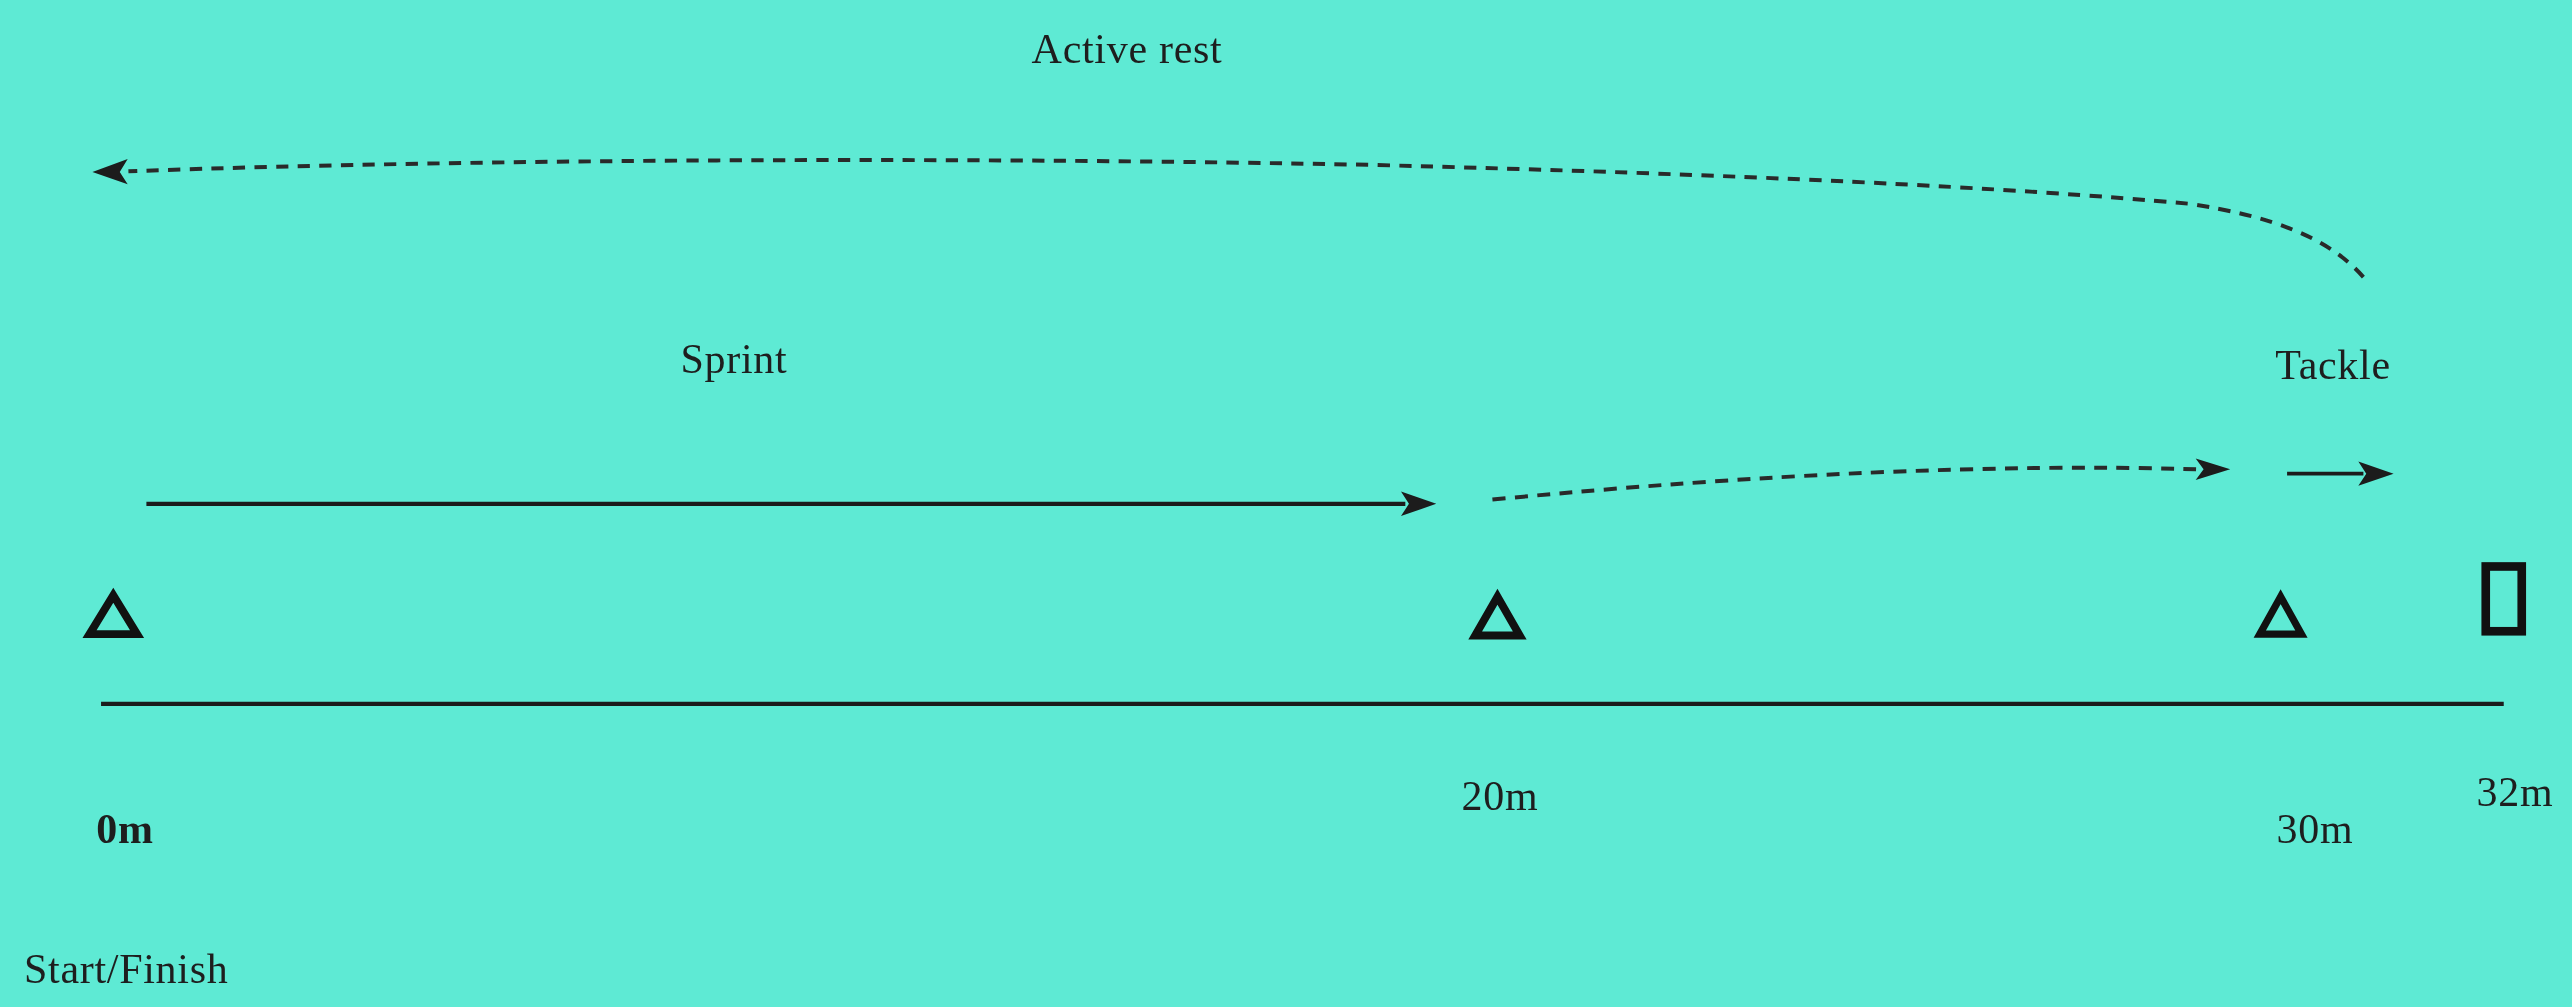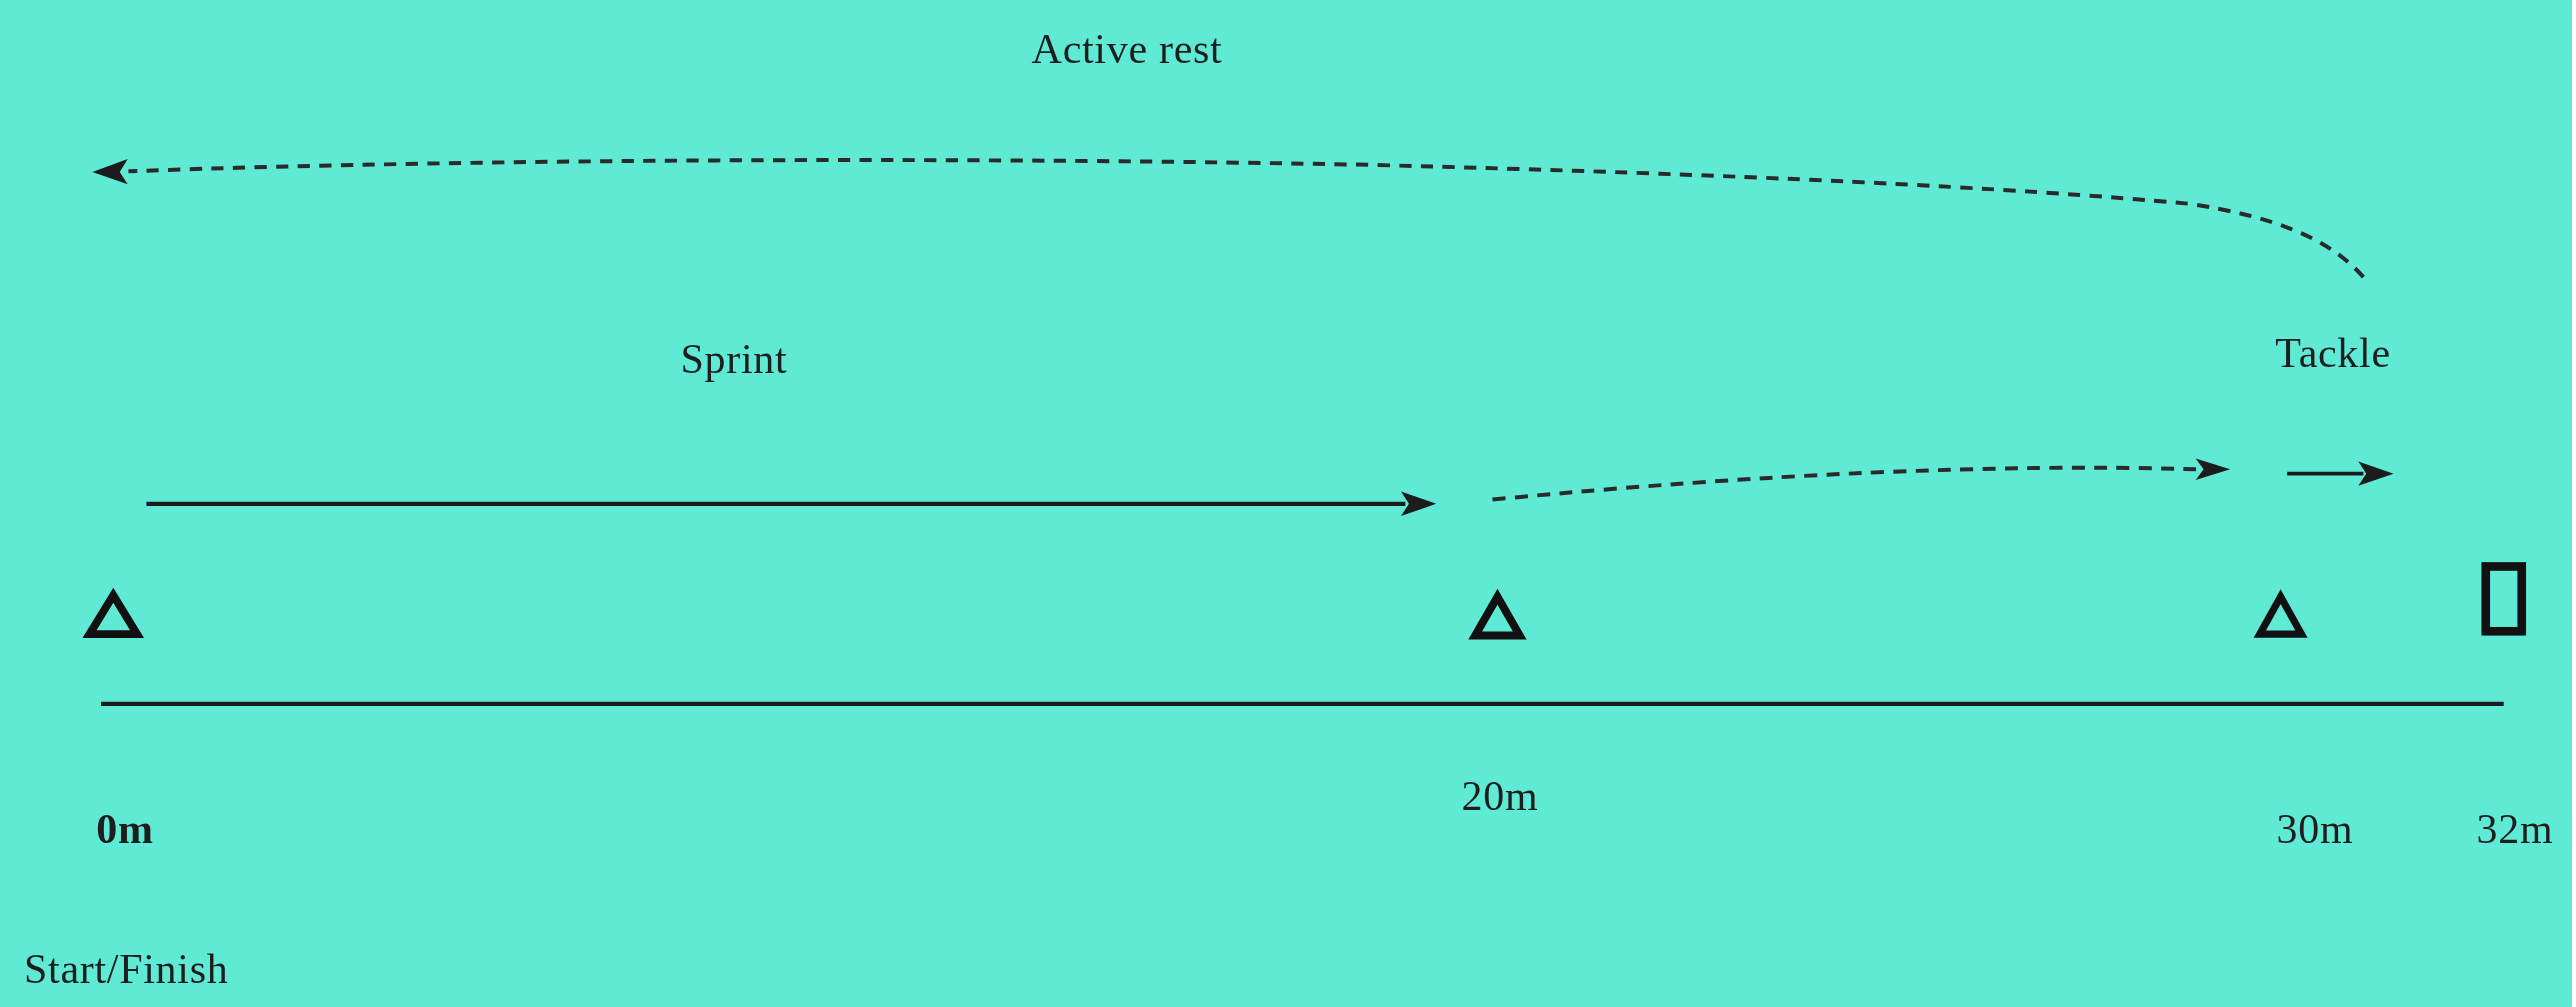--- a/index.html
+++ b/index.html
@@ -63,26 +63,26 @@
 
     <rect x="3453" y="787" width="50" height="90" fill="none" stroke="#111111" stroke-width="12"></rect>
 
     <line x1="140" y1="978" x2="3478" y2="978" stroke="#1c1c1c" stroke-width="6"></line>
   </svg>
 
   <div class="lbl centered" style="left:1127px; top:24.5px;">Active rest</div>
 
   <div class="lbl centered" style="left:734px; top:335px;">Sprint</div>
 
-  <div class="lbl centered" style="left:2333px; top:329px;">Tackle</div>
+  <div class="lbl centered" style="left:2333px; top:341px;">Tackle</div>
 
   <div class="lbl centered" style="left:125px; top:805px;font-weight:bold;">0m</div>
 
   <div class="lbl centered" style="left:1500px; top:772px;">20m</div>
 
   <div class="lbl centered" style="left:2270px; top:805px;margin-left:45px;">30m</div>
 
-  <div class="lbl centered" style="left:2515px; top:805px;">32m</div>
+  <div class="lbl centered" style="left:2515px; top:768px;">32m</div>
 
   <div class="lbl" style="left:24px; top:945px;">Start/Finish</div>
 
 </div>
 
 
 </body></html>

